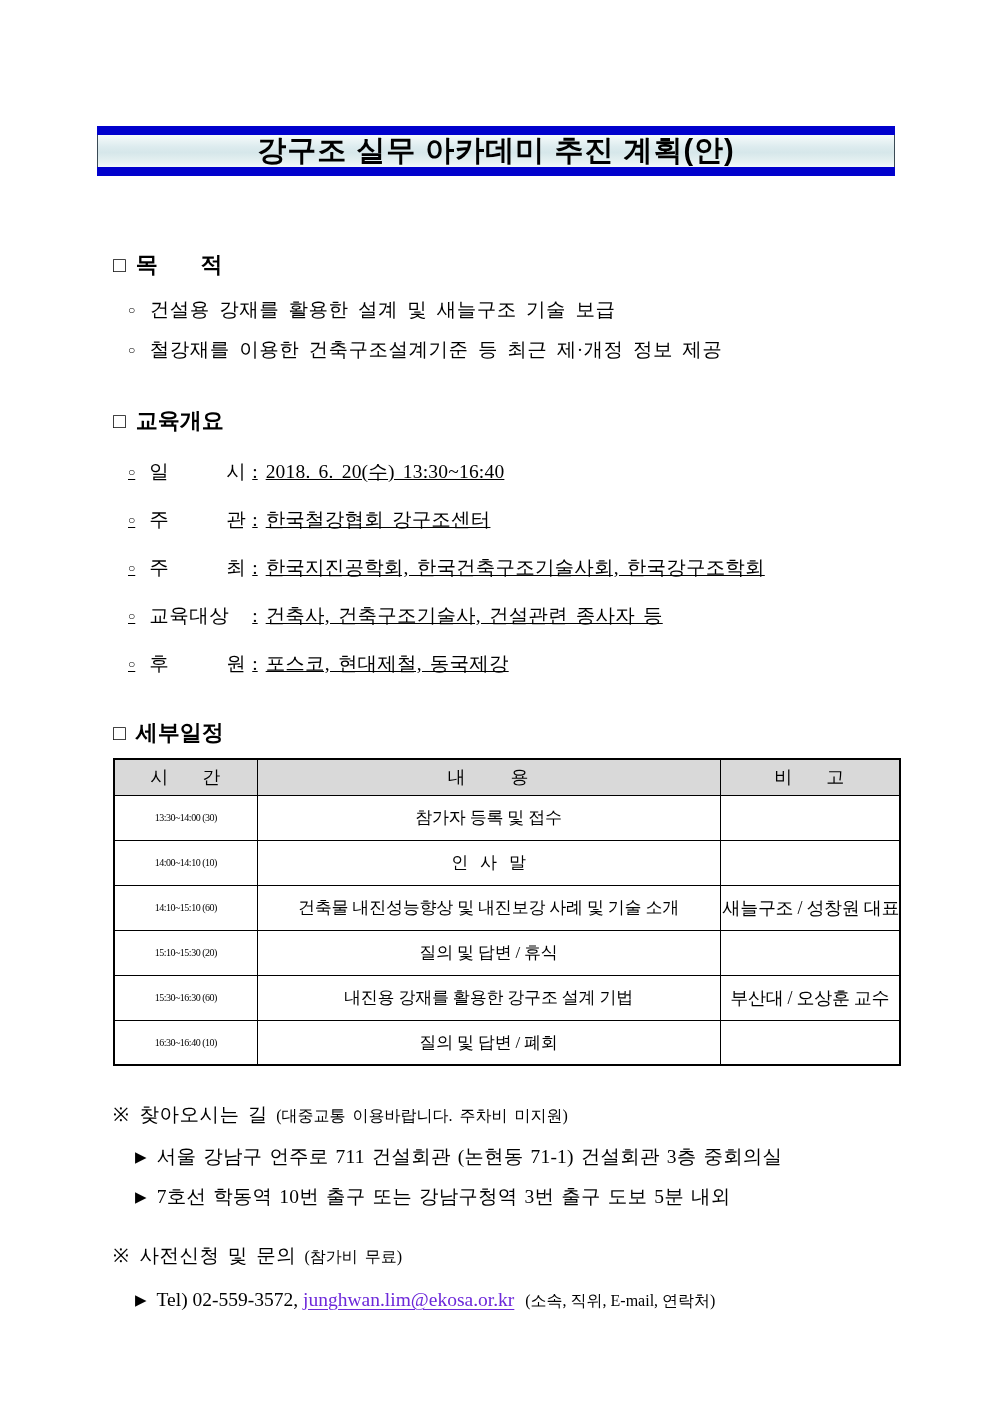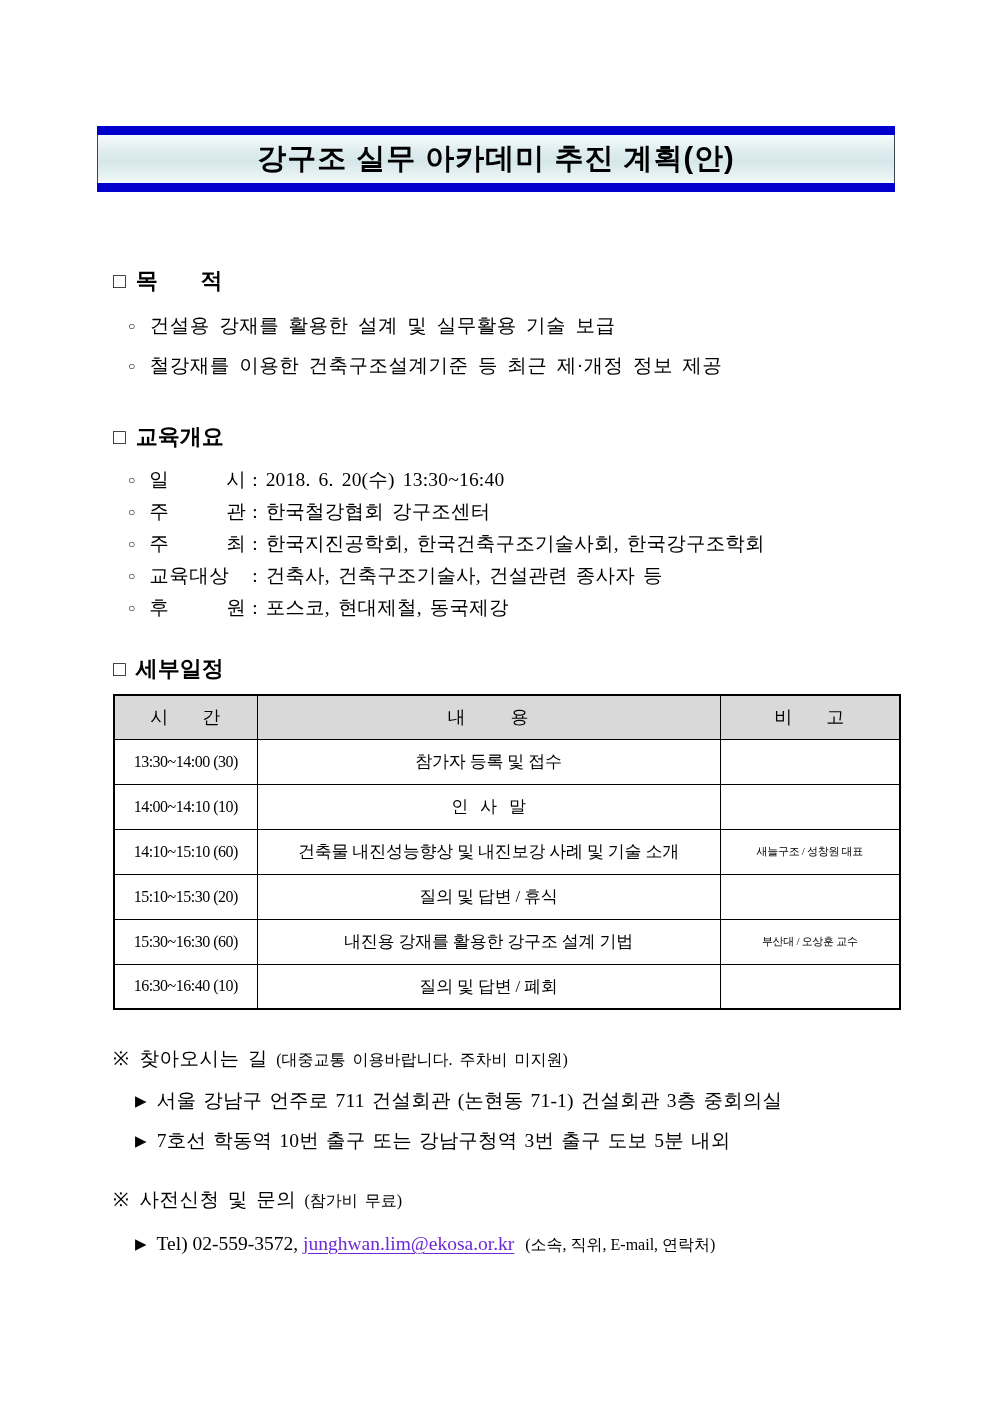--- a/index.html
+++ b/index.html
@@ -9,21 +9,21 @@
     font-family: "Liberation Serif", serif;
     color: #000000;
     overflow: hidden;
   }
   .page { width: 992px; height: 1403px; position: relative; }
 
   
   .banner { margin: 126px 97px 0 97px; width: 798px; }
   .banner-bar { height: 9px; background: #0101cd; }
   .banner-body {
-    height: 48px;
+    height: 32px;
     border-left: 1px solid #3a4a55;
     border-right: 1px solid #3a4a55;
     background: linear-gradient(180deg, #f6fbfb 0%, #dcebee 38%, #d6e7ea 55%, #e7f2f2 85%, #f3fafa 100%);
     display: flex; align-items: center; justify-content: center;
   }
   .banner-title {
     font-family: "Liberation Sans", sans-serif;
     font-weight: bold; font-size: 29px; letter-spacing: 1px;
     white-space: pre;
   }
@@ -47,21 +47,21 @@
   .purpose-list { margin-top: 10px; list-style: none; }
   .purpose-item {
     line-height: 39px; font-size: 19.5px; padding-left: 15px;
     letter-spacing: 0.5px; word-spacing: 4px; white-space: pre;
   }
   .circle-icon { font-size: 12px; vertical-align: 2px; margin-right: 14px; }
 
   
   .sec-overview { margin-top: 36px; }
   .overview-list { margin-top: 12px; list-style: none; }
-  .ov-row { line-height: 32px; font-size: 19.5px; padding-left: 15px; white-space: nowrap; }
+  .ov-row { line-height: 47px; font-size: 19.5px; padding-left: 15px; white-space: nowrap; text-decoration: underline; }
   .ov-label {
     display: inline-block; width: 97px;
     text-align: justify; text-align-last: justify;
     letter-spacing: 0.5px;
   }
   .ov-colon { margin: 0 8px 0 6px; }
   .ov-value { letter-spacing: 0.2px; word-spacing: 3px; }
   .ov-note { font-size: 16px; margin-left: 6px; }
 
   
@@ -70,26 +70,26 @@
     margin-top: 10px; width: 786px;
     border-collapse: collapse; table-layout: fixed;
     border: 2px solid #000;
   }
   .schedule-table th, .schedule-table td {
     border: 1px solid #000; text-align: center; vertical-align: middle;
     overflow: hidden;
   }
   .schedule-table th {
     background: #d9d9d9; font-weight: normal; font-size: 18px;
-    height: 44px; white-space: pre; letter-spacing: 1px;
+    height: 36px; white-space: pre; letter-spacing: 1px;
   }
   .schedule-table td { height: 45px; }
-  td.cell-time { font-size: 16px; letter-spacing: -0.5px; white-space: nowrap; }
+  td.cell-time { font-size: 10px; letter-spacing: -0.5px; white-space: nowrap; }
   td.cell-content { font-size: 17px; white-space: pre; letter-spacing: -0.2px; }
-  td.cell-note { font-size: 11px; letter-spacing: -0.3px; white-space: nowrap; padding: 0 2px; }
+  td.cell-note { font-size: 18px; letter-spacing: -0.3px; white-space: nowrap; padding: 0 2px; }
 
   
   .sec-directions { margin-top: 34px; }
   .sec-contact { margin-top: 24px; }
   .note-heading { font-size: 19.5px; line-height: 30px; letter-spacing: 0.5px; word-spacing: 3px; }
   .ref-icon { margin-right: 10px; font-size: 19px; }
   .paren-note { font-size: 16px; letter-spacing: 0; }
   .arrow-list { margin-top: 6px; list-style: none; }
   .arrow-item { padding-left: 22px; line-height: 40px; font-size: 19.5px; letter-spacing: 0.2px; word-spacing: 2px; white-space: nowrap; }
   .arrow-icon { font-size: 15px; margin-right: 10px; vertical-align: 1px; }
@@ -111,21 +111,21 @@
   </div>
 
   <div class="content">
 
     <div class="sec-purpose">
       <div class="sec-heading">
         <span class="square-icon">□</span>
         <span>목       적</span>
       </div>
       <ul class="purpose-list">
-        <li class="purpose-item"><span class="circle-icon">○</span><span>건설용 강재를 활용한 설계 및 실무활용 기술 보급</span></li>
+        <li class="purpose-item"><span class="circle-icon">○</span><span>건설용 강재를 활용한 설계 및 새늘구조 기술 보급</span></li>
         <li class="purpose-item"><span class="circle-icon">○</span><span>철강재를 이용한 건축구조설계기준 등 최근 제·개정 정보 제공</span></li>
       </ul>
     </div>
 
     <div class="sec-overview">
       <div class="sec-heading">
         <span class="square-icon">□</span>
         <span>교육개요</span>
       </div>
       <ul class="overview-list">

